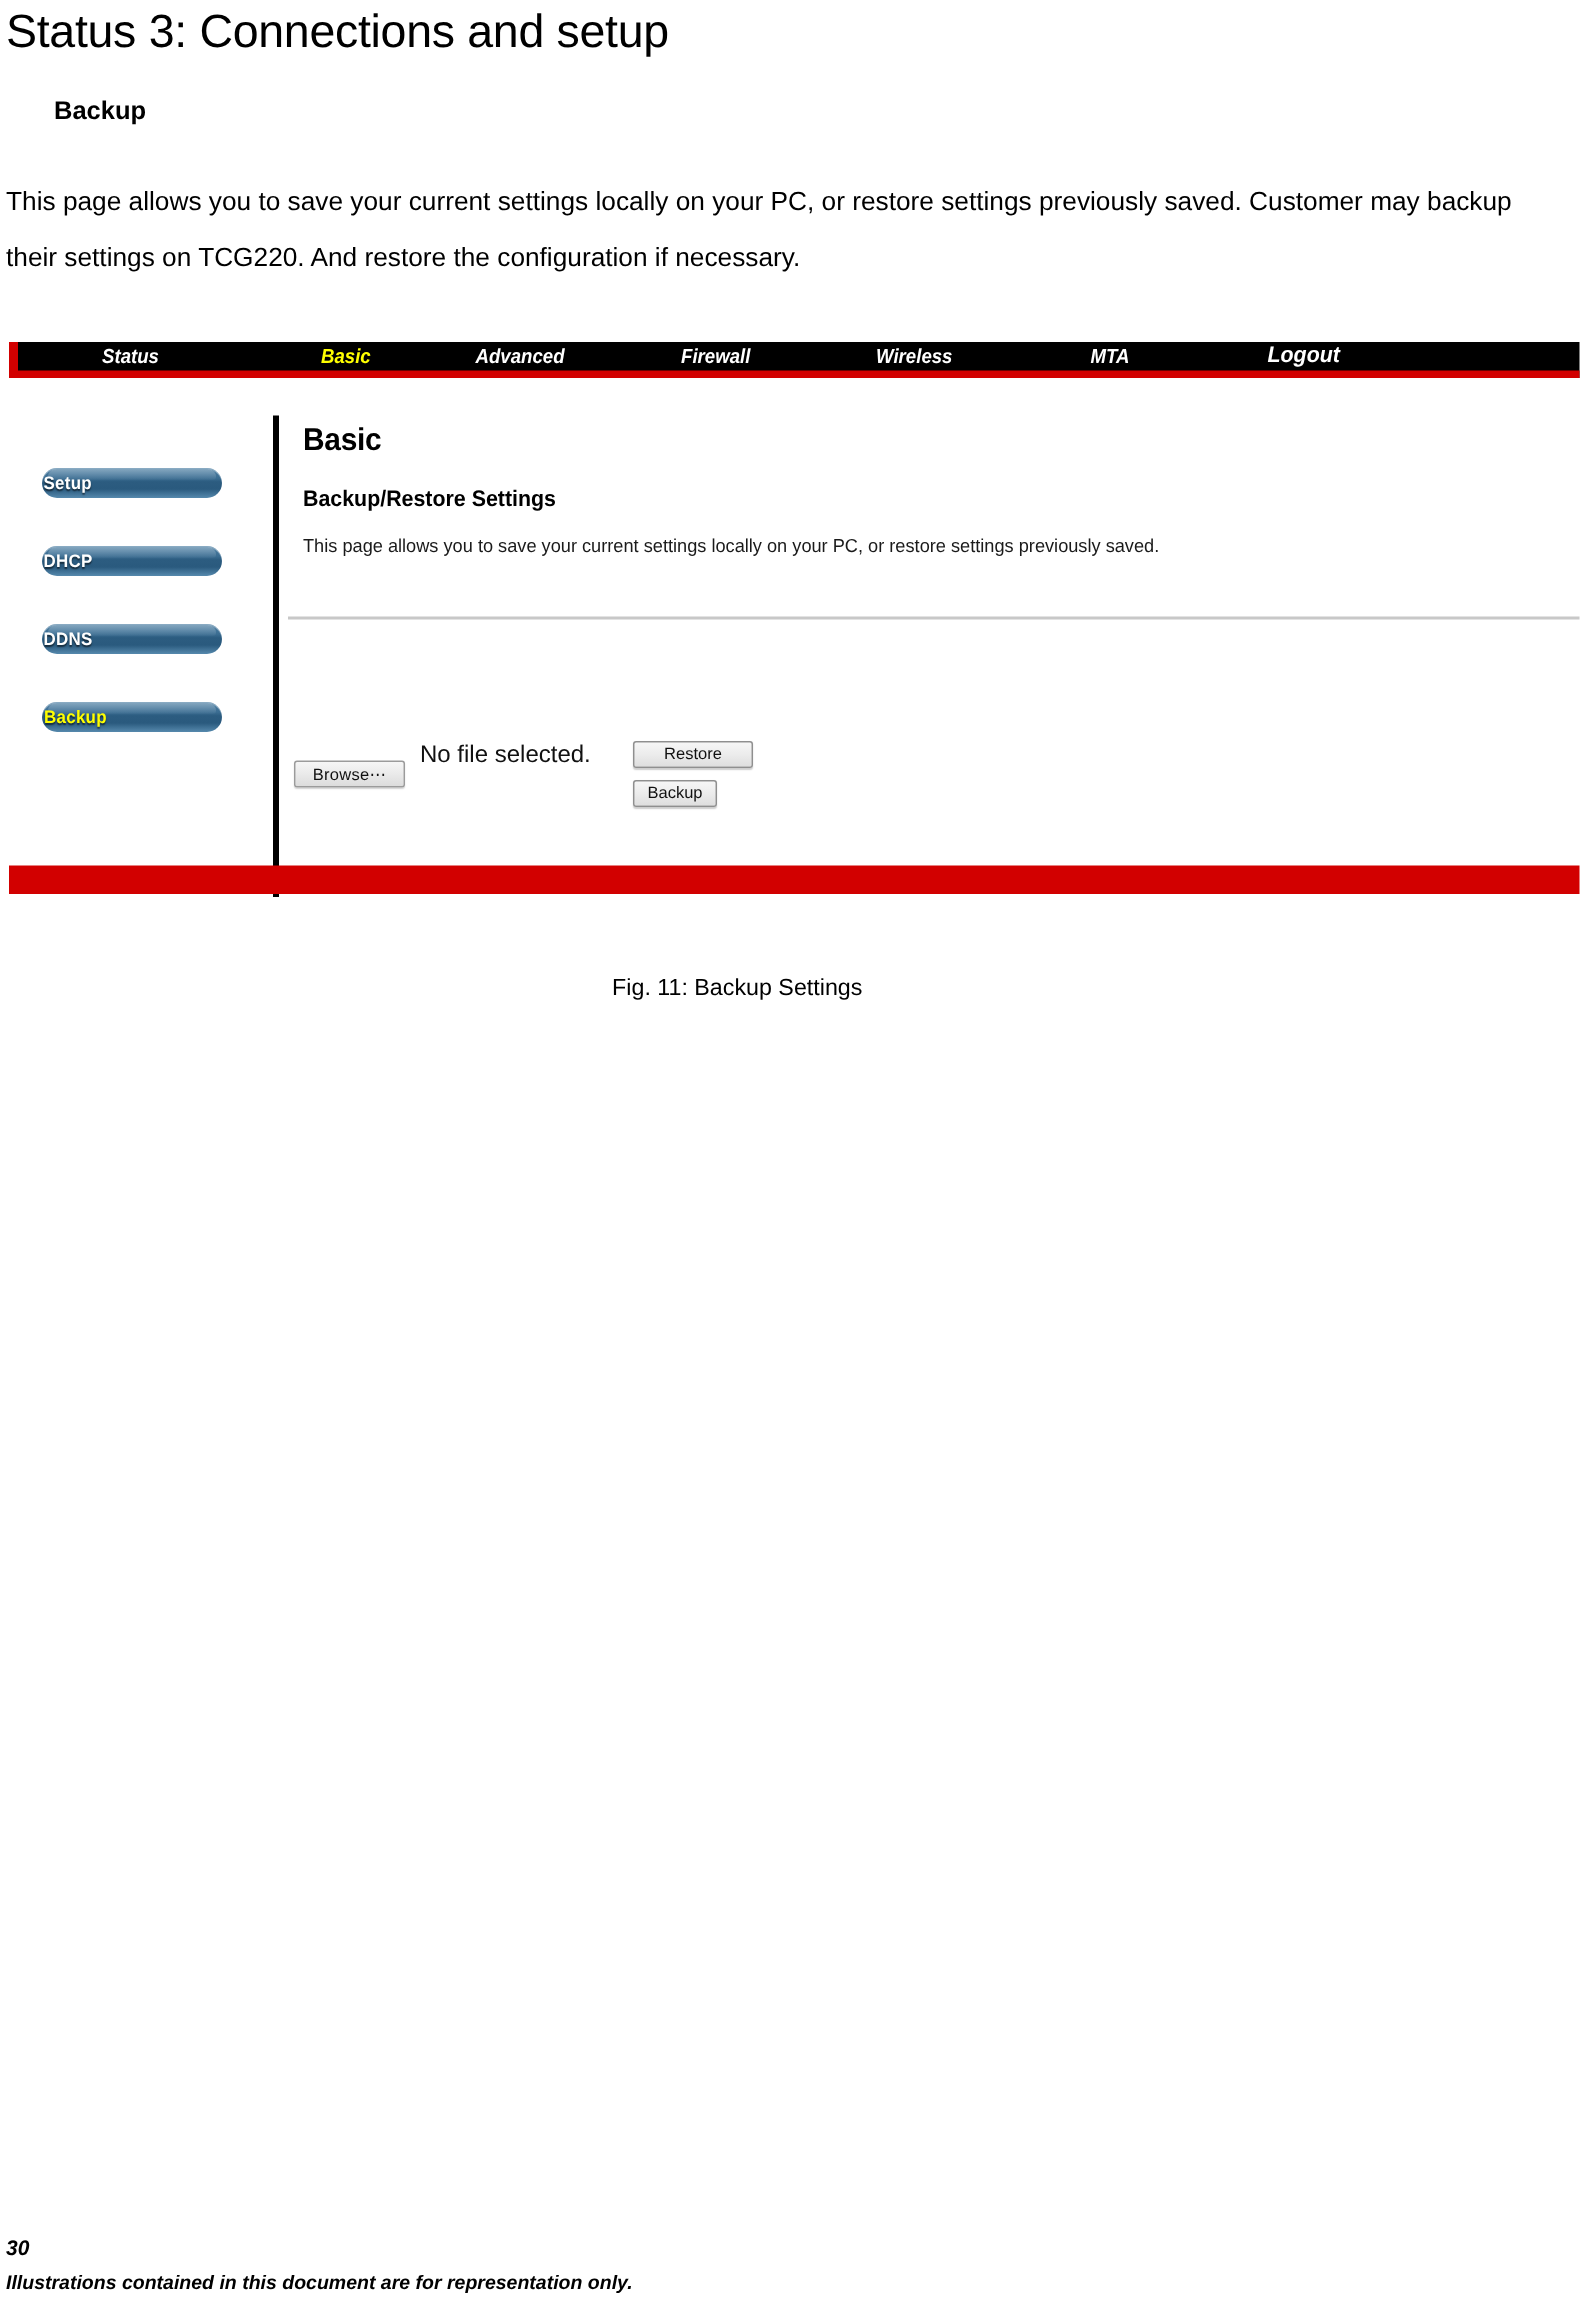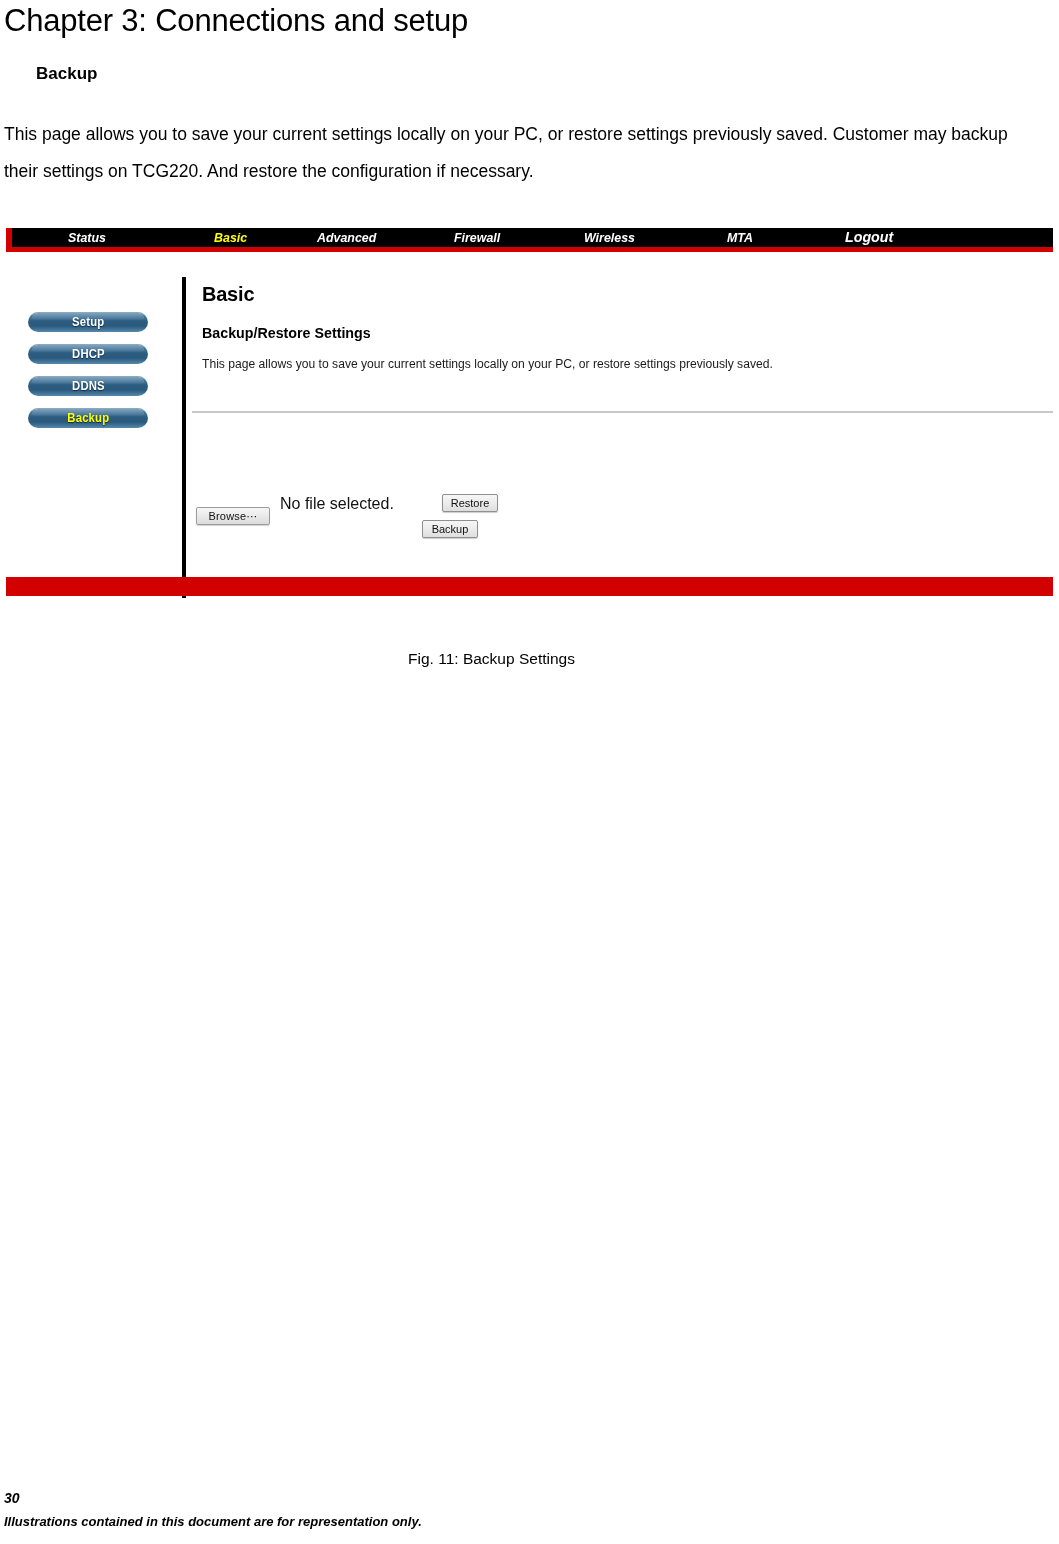--- a/index.html
+++ b/index.html
@@ -109,29 +109,29 @@
   .sidebar {
     position: absolute;
     left: 22px;
     top: 60px;
     width: 130px;
   }
   .pill {
     position: relative;
     width: 120px;
     height: 20px;
-    margin-bottom: 12px;
+    margin-bottom: 32px;
     border-radius: 10px;
     background: linear-gradient(to bottom,
         #4b7ea3 0%, #3b6d92 34%, #2c5c80 46%,
         #2a5a7e 70%, #5689ad 100%);
     box-shadow: 0 1px 0 rgba(255,255,255,0.35) inset;
     display: flex;
     align-items: center;
-    justify-content: center;
+    justify-content: flex-start;
     overflow: hidden;
   }
   .pill::before {
     content: "";
     position: absolute;
     left: 4px; right: 4px; top: 1px;
     height: 7px;
     border-radius: 6px 6px 3px 3px;
     background: linear-gradient(to bottom, rgba(255,255,255,0.30), rgba(255,255,255,0.02));
     pointer-events: none;
@@ -224,23 +224,22 @@
     left: 84px;
     top: 1px;
     font-size: 16px;
     color: #111111;
     white-space: nowrap;
   }
   .restore-btn {
     position: absolute;
     left: 226px;
     top: 0px;
-    width: 56px;
+    width: 80px;
     height: 18px;
-    margin-left: 20px;
   }
   .backup-btn {
     position: absolute;
     left: 226px;
     top: 26px;
     width: 56px;
     height: 18px;
   }
   .gbtn {
     background: linear-gradient(to bottom, #f6f6f6 0%, #ececec 50%, #dedede 100%);
@@ -294,21 +293,21 @@
     font-size: 13px;
     font-style: italic;
     font-weight: 700;
     line-height: 20px;
     white-space: nowrap;
   }
 </style>
 </head>
 <body>
 
-<div class="doc-title">Chapter 3: Connections and setup</div>
+<div class="doc-title">Status 3: Connections and setup</div>
 <div class="doc-subhead">Backup</div>
 <div class="doc-para">This page allows you to save your current settings locally on your PC, or restore settings previously saved. Customer may backup their settings on TCG220. And restore the configuration if necessary.</div>
 
 <div class="shot">
 
   <div class="navbar">
     <div class="nav-item" style="left:56px">Status</div>
     <div class="nav-item active" style="left:202px">Basic</div>
     <div class="nav-item" style="left:305px">Advanced</div>
     <div class="nav-item" style="left:442px">Firewall</div>

